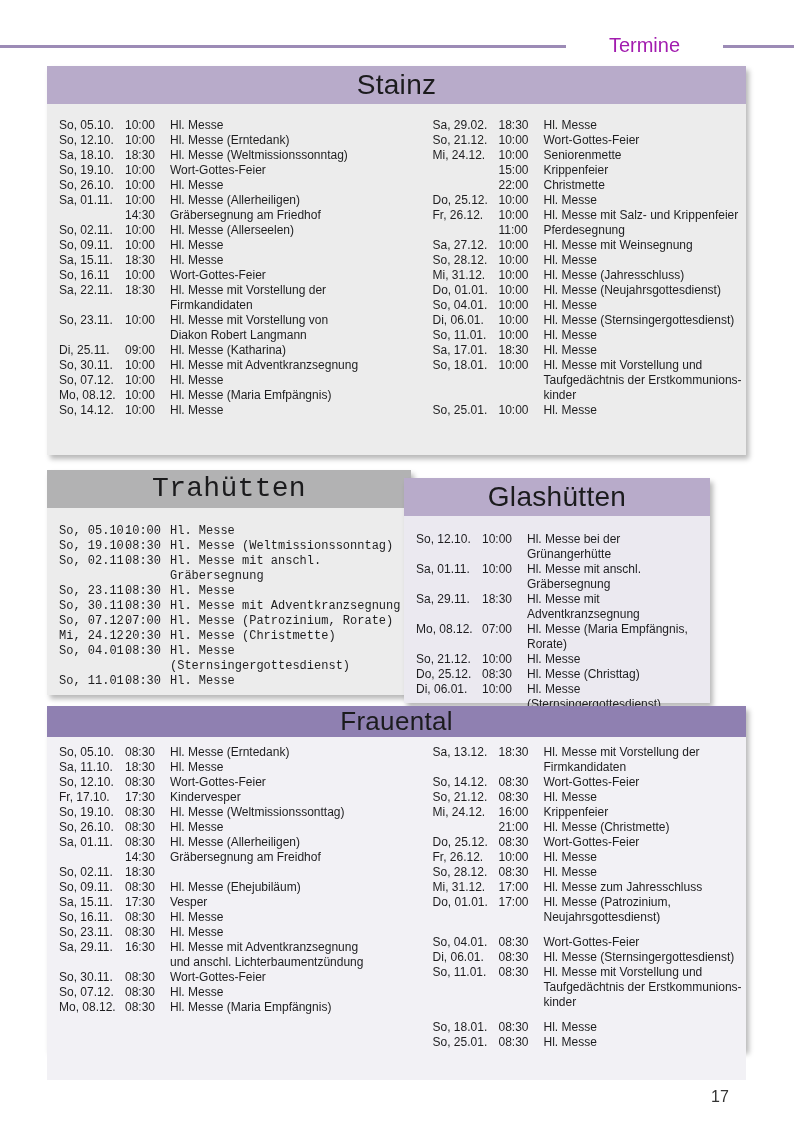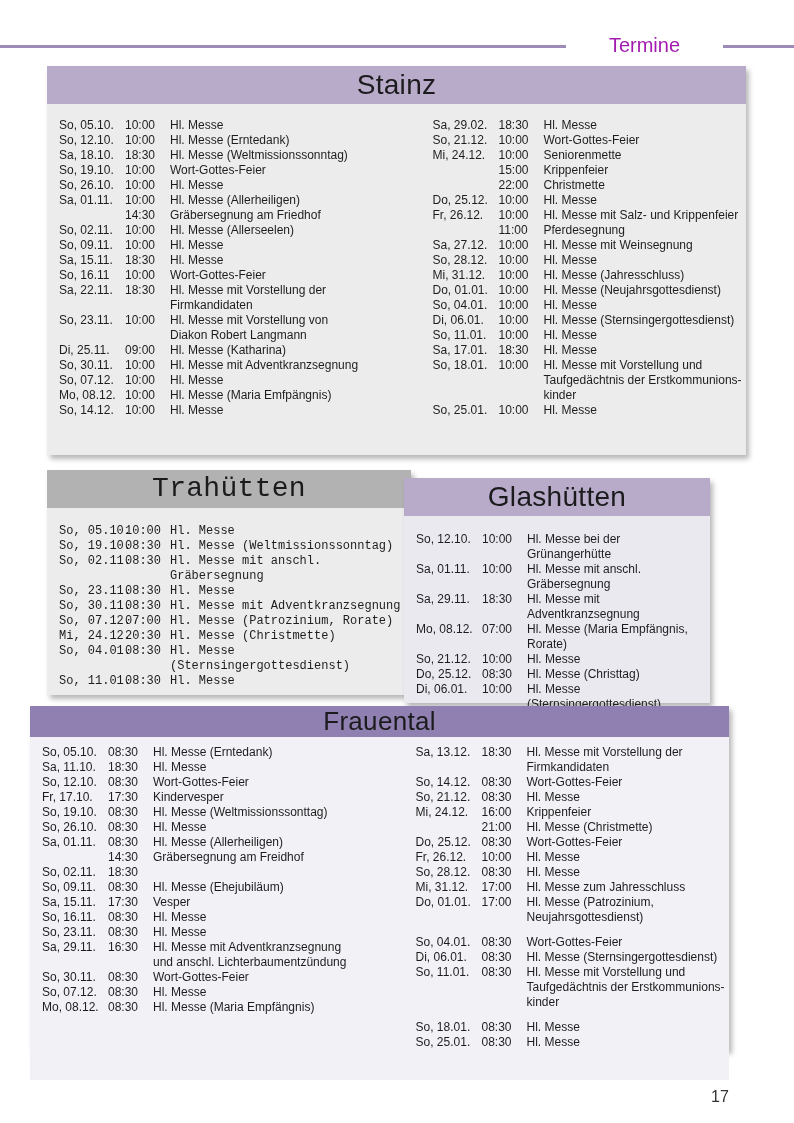--- a/index.html
+++ b/index.html
@@ -16,21 +16,21 @@
   .section-header{text-align:center;font-size:28px;line-height:38px;height:38px;
     color:#1b1b1d;letter-spacing:0.3px;}
   .sec-frauental .section-header{font-size:26px;line-height:31px;height:31px;}
   .section-body{box-sizing:border-box;gap:48px;}
   .sec-stainz{left:47px;top:66px;width:699px;height:389px;}
   .sec-stainz .section-body{height:351px;padding-top:14px;}
   .sec-trahuetten{left:47px;top:470px;width:364px;height:225px;font-family:Liberation Mono, monospace;}
   .sec-trahuetten .section-body{height:187px;padding-top:16px;}
   .sec-glashuetten{left:404px;top:470px;width:306px;height:225px;margin-top:8px;}
   .sec-glashuetten .section-body{height:187px;padding-top:16px;}
-  .sec-frauental{left:30px;top:706px;width:699px;height:344px;}
+  .sec-frauental{left:47px;top:706px;width:699px;height:344px;}
   .sec-frauental .section-body{height:343px;padding-top:8px;}
   .cols{display:flex;align-items:flex-start;}
   .col{width:50%;box-sizing:border-box;}
   .col-single{width:100%;}
   .row{display:grid;grid-template-columns:66px 45px 1fr;padding-left:12px;
     font-size:12px;line-height:15px;color:#1d1d1f;}
   .row.gap{margin-top:10px;}
   .cell-date{white-space:nowrap;}
   .cell-time{white-space:nowrap;}
   .cell-desc{white-space:pre-line;padding-right:4px;}

